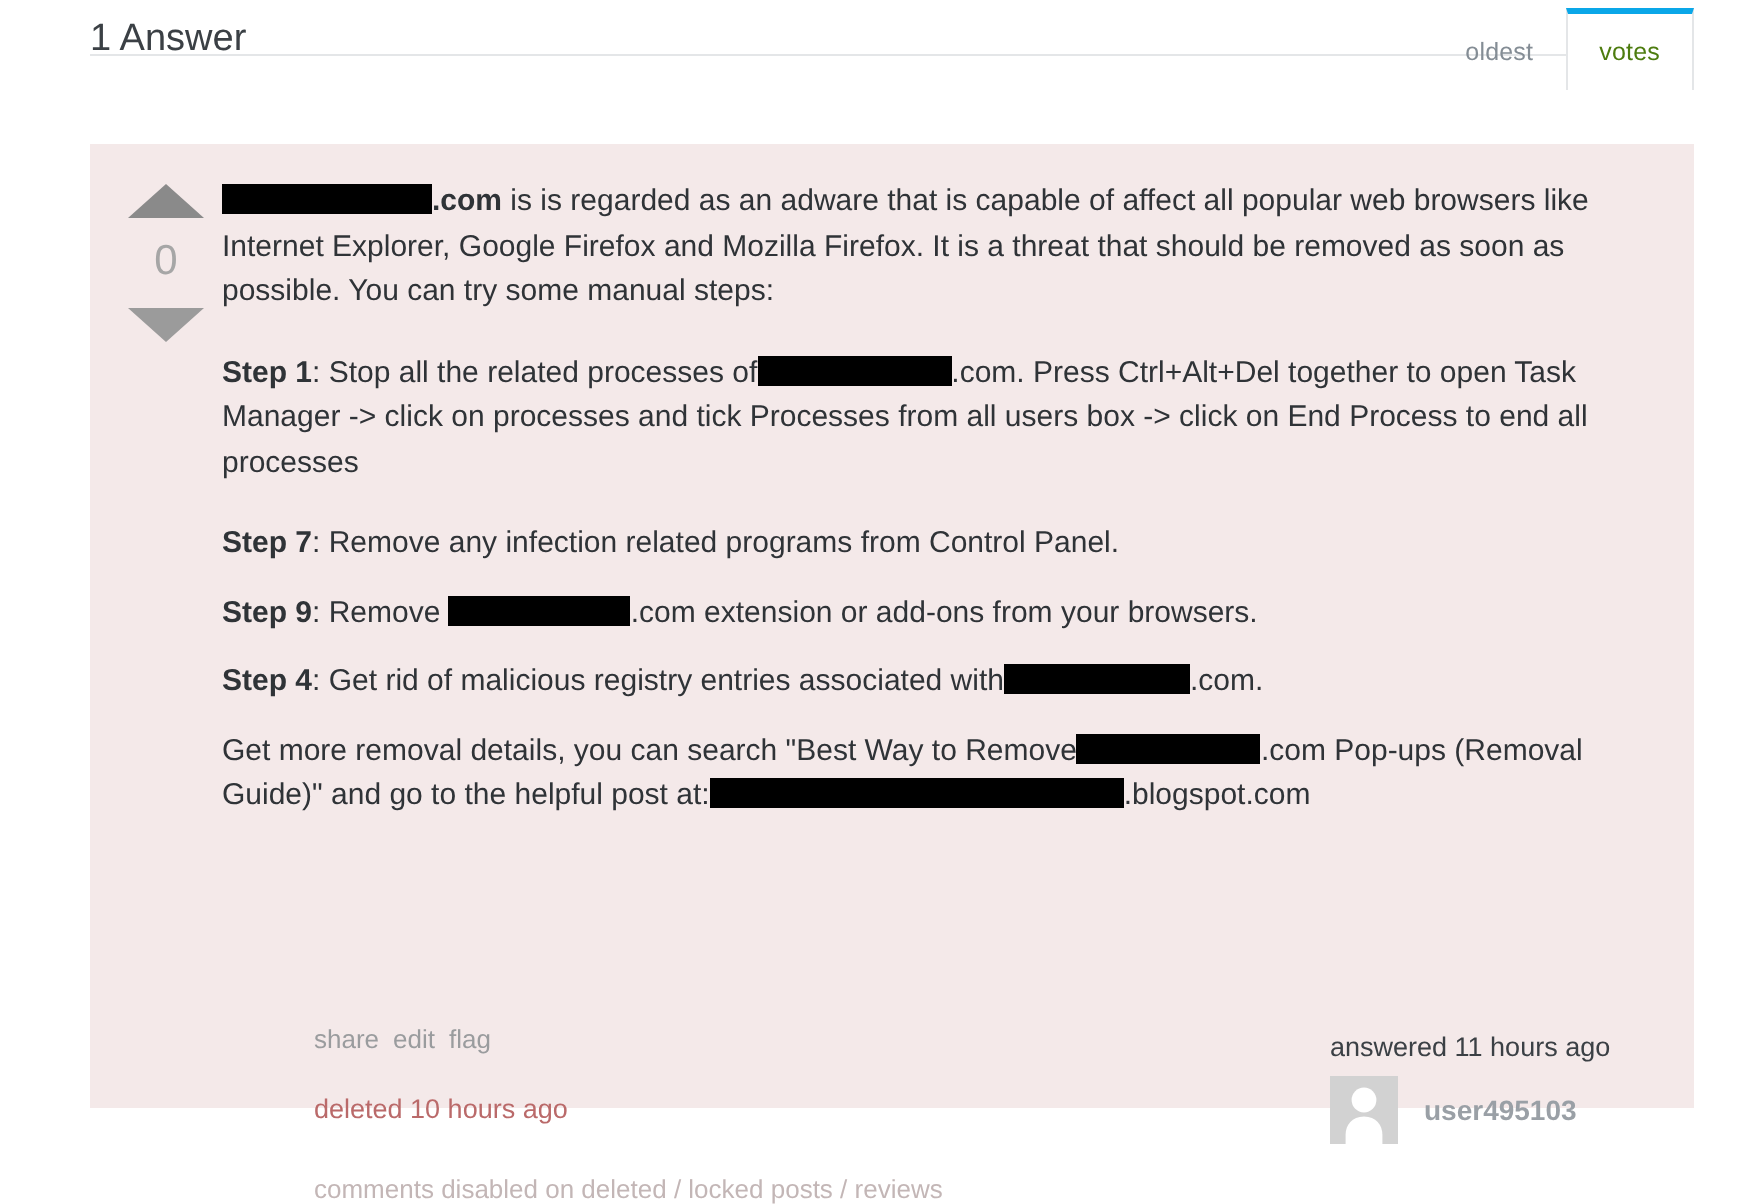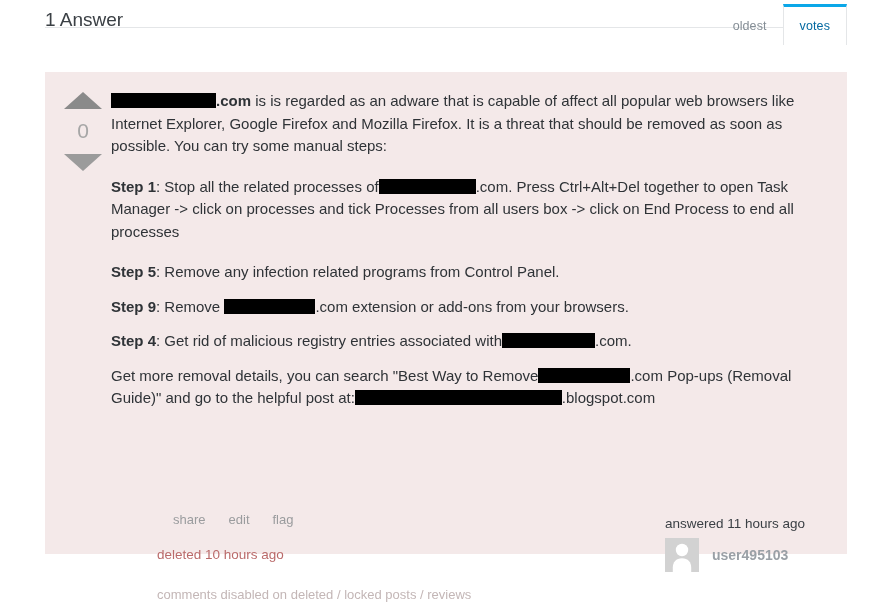--- a/index.html
+++ b/index.html
@@ -58,21 +58,21 @@
     font-size: 12.5px;
     color: #848d95;
     background: transparent;
     border-top: 3px solid transparent;
     box-sizing: border-box;
     cursor: pointer;
     line-height: 1;
     letter-spacing: .1px;
   }
   .tab.is-active {
-    color: #0369a1;
+    color: #4d7c0f;
     background: #ffffff;
     border-top: 3px solid #0aa7e8;
     border-left: 1px solid #e4e6e8;
     border-right: 1px solid #e4e6e8;
   }
 
   
   .answer {
     position: absolute;
     left: 45px;
@@ -150,21 +150,20 @@
     top: 438px;
     font-size: 13px;
     color: #9a9c9e;
     line-height: 19px;
   }
   .post-menu a {
     color: #9a9c9e;
     text-decoration: none;
     margin-right: 7px;
     cursor: pointer;
-    margin-left: 16px;
   }
 
   .deleted-note {
     position: absolute;
     left: 112px;
     top: 473px;
     font-size: 13.5px;
     color: #ba6a6a;
     line-height: 19px;
   }
@@ -233,21 +232,21 @@
       <div class="vote-count">0</div>
       <div class="vote-arrow down"></div>
     </div>
 
     <div class="post-body">
 
       <p><span class="redact r-a"></span><b>.com</b><span> is is regarded as an adware that is capable of affect all popular web browsers like Internet Explorer, Google Firefox and Mozilla Firefox. It is a threat that should be removed as soon as possible. You can try some manual steps:</span></p>
 
       <p><b>Step 1</b><span>: Stop all the related processes of</span><span class="redact r-b"></span><span>.com. Press Ctrl+Alt+Del together to open Task Manager -&gt; click on processes and tick Processes from all users box -&gt; click on End Process to end all processes</span></p>
 
-      <p class="tight"><b>Step 5</b><span>: Remove any infection related programs from Control Panel.</span></p>
+      <p class="tight"><b>Step 7</b><span>: Remove any infection related programs from Control Panel.</span></p>
 
       <p class="tight"><b>Step 9</b><span>: Remove </span><span class="redact r-c"></span><span>.com extension or add-ons from your browsers.</span></p>
 
       <p class="tight"><b>Step 4</b><span>: Get rid of malicious registry entries associated with</span><span class="redact r-d"></span><span>.com.</span></p>
 
       <p><span>Get more removal details, you can search "Best Way to Remove</span><span class="redact r-e"></span><span>.com Pop-ups (Removal Guide)" and go to the helpful post at:</span><span class="redact r-g"></span><span>.blogspot.com</span></p>
 
     </div>
 
     <div class="post-menu">

